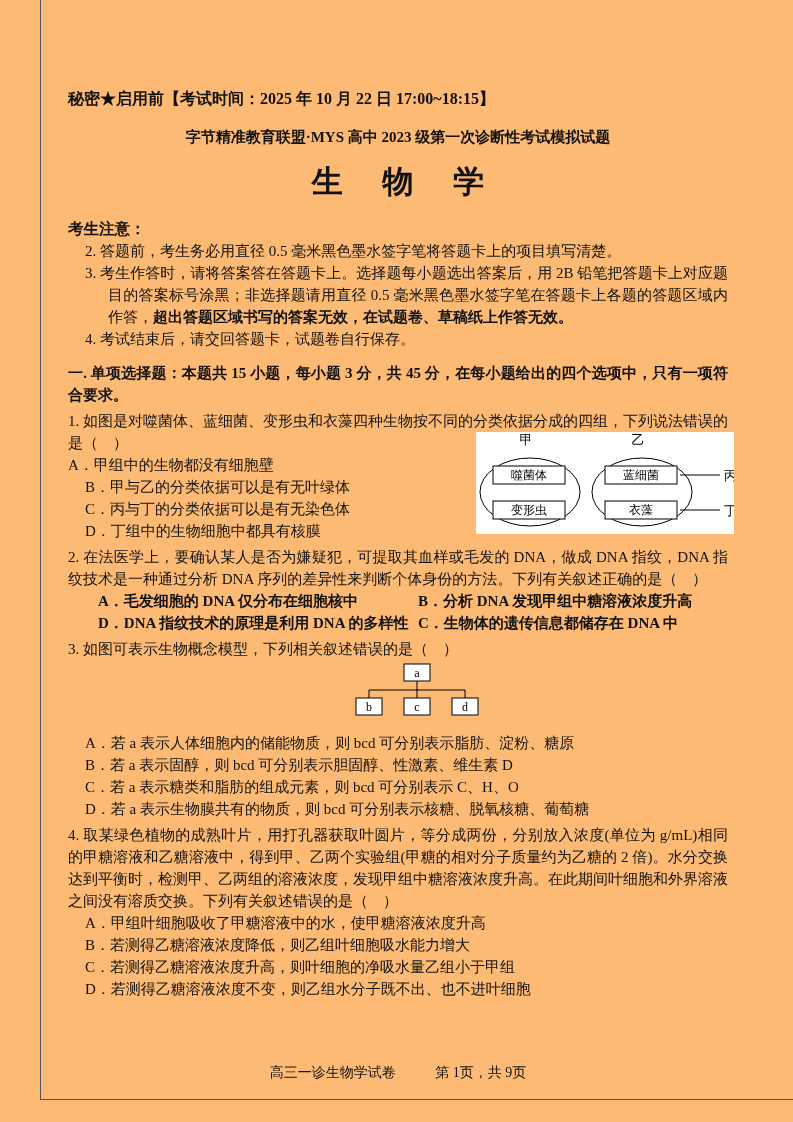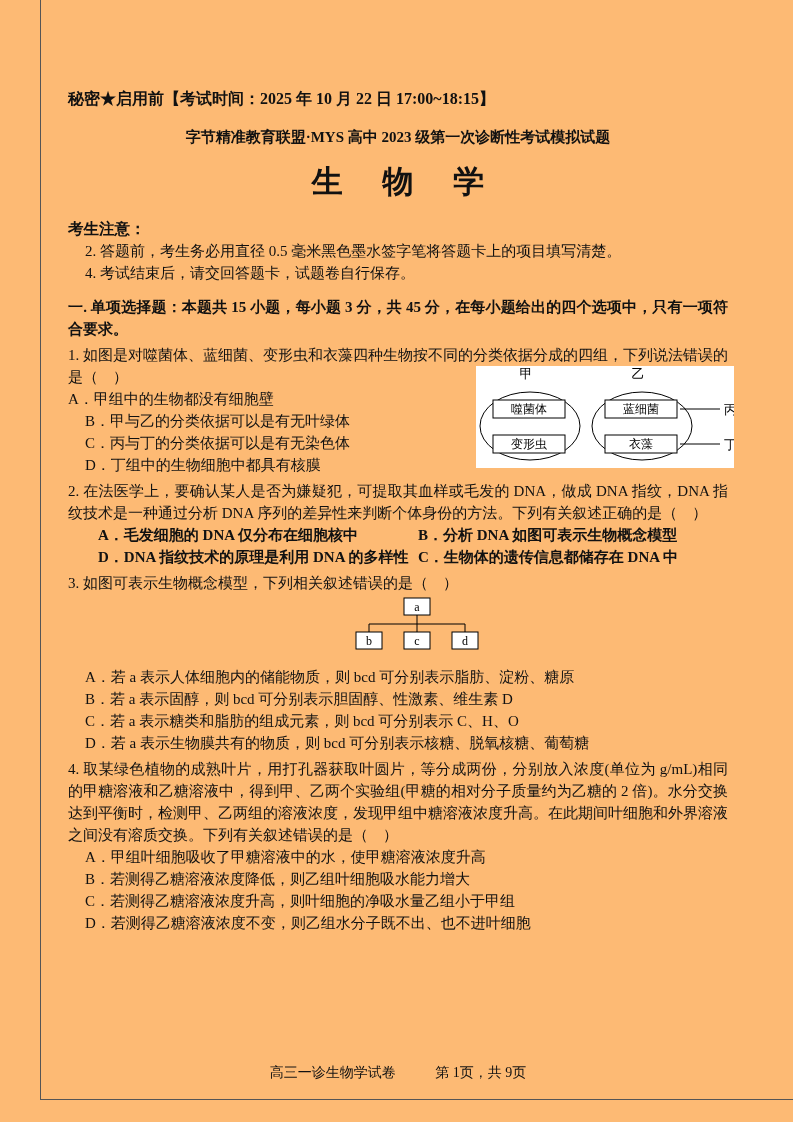--- a/index.html
+++ b/index.html
@@ -42,20 +42,24 @@
 
     <div class="subject">生 物 学</div>
 
     <div class="notice-label">考生注意：</div>
 
     <div class="notice">
       <span>2.</span>
       <span>答题前，考生务必用直径 0.5 毫米黑色墨水签字笔将答题卡上的项目填写清楚。</span>
     </div>
     <div class="notice">
+      <span>3.</span>
+      <span>考生作答时，请将答案答在答题卡上。选择题每小题选出答案后，用 2B 铅笔把答题卡上对应题目的答案标号涂黑；非选择题请用直径 0.5 毫米黑色墨水签字笔在答题卡上各题的答题区域内作答，</span><b>超出答题区域书写的答案无效，在试题卷、草稿纸上作答无效。</b>
+    </div>
+    <div class="notice">
       <span>4.</span>
       <span>考试结束后，请交回答题卡，试题卷自行保存。</span>
     </div>
 
     <div class="section-heading">
       <span>一. 单项选择题：</span><span>本题共 15 小题，每小题 3 分，共 45 分，在每小题给出的四个选项中，只有一项符合要求。</span>
     </div>
 
     <div class="question q1">
       <div class="q-stem">1. 如图是对噬菌体、蓝细菌、变形虫和衣藻四种生物按不同的分类依据分成的四组，下列说法错误的是（　）</div>
@@ -84,21 +88,21 @@
         <div class="opt">B．甲与乙的分类依据可以是有无叶绿体</div>
         <div class="opt">C．丙与丁的分类依据可以是有无染色体</div>
         <div class="opt">D．丁组中的生物细胞中都具有核膜</div>
       </div>
     </div>
 
     <div class="question">
       <div class="q-stem">2. 在法医学上，要确认某人是否为嫌疑犯，可提取其血样或毛发的 DNA，做成 DNA 指纹，DNA 指纹技术是一种通过分析 DNA 序列的差异性来判断个体身份的方法。下列有关叙述正确的是（　）</div>
       <div class="opts2">
         <div>A．毛发细胞的 DNA 仅分布在细胞核中</div>
-        <div>B．分析 DNA 如图可表示生物概念模型</div>
+        <div>B．分析 DNA 发现甲组中糖溶液浓度升高</div>
         <div>D．DNA 指纹技术的原理是利用 DNA 的多样性</div>
         <div>C．生物体的遗传信息都储存在 DNA 中</div>
       </div>
     </div>
 
     <div class="question">
       <div class="q-stem">3. 如图可表示生物概念模型，下列相关叙述错误的是（　）</div>
       <div class="q3-diagram-wrap">
         <svg width="130" height="60" viewBox="0 0 130 60">
           <rect x="51" y="1" width="26" height="17" fill="#fff" stroke="#000"></rect>

